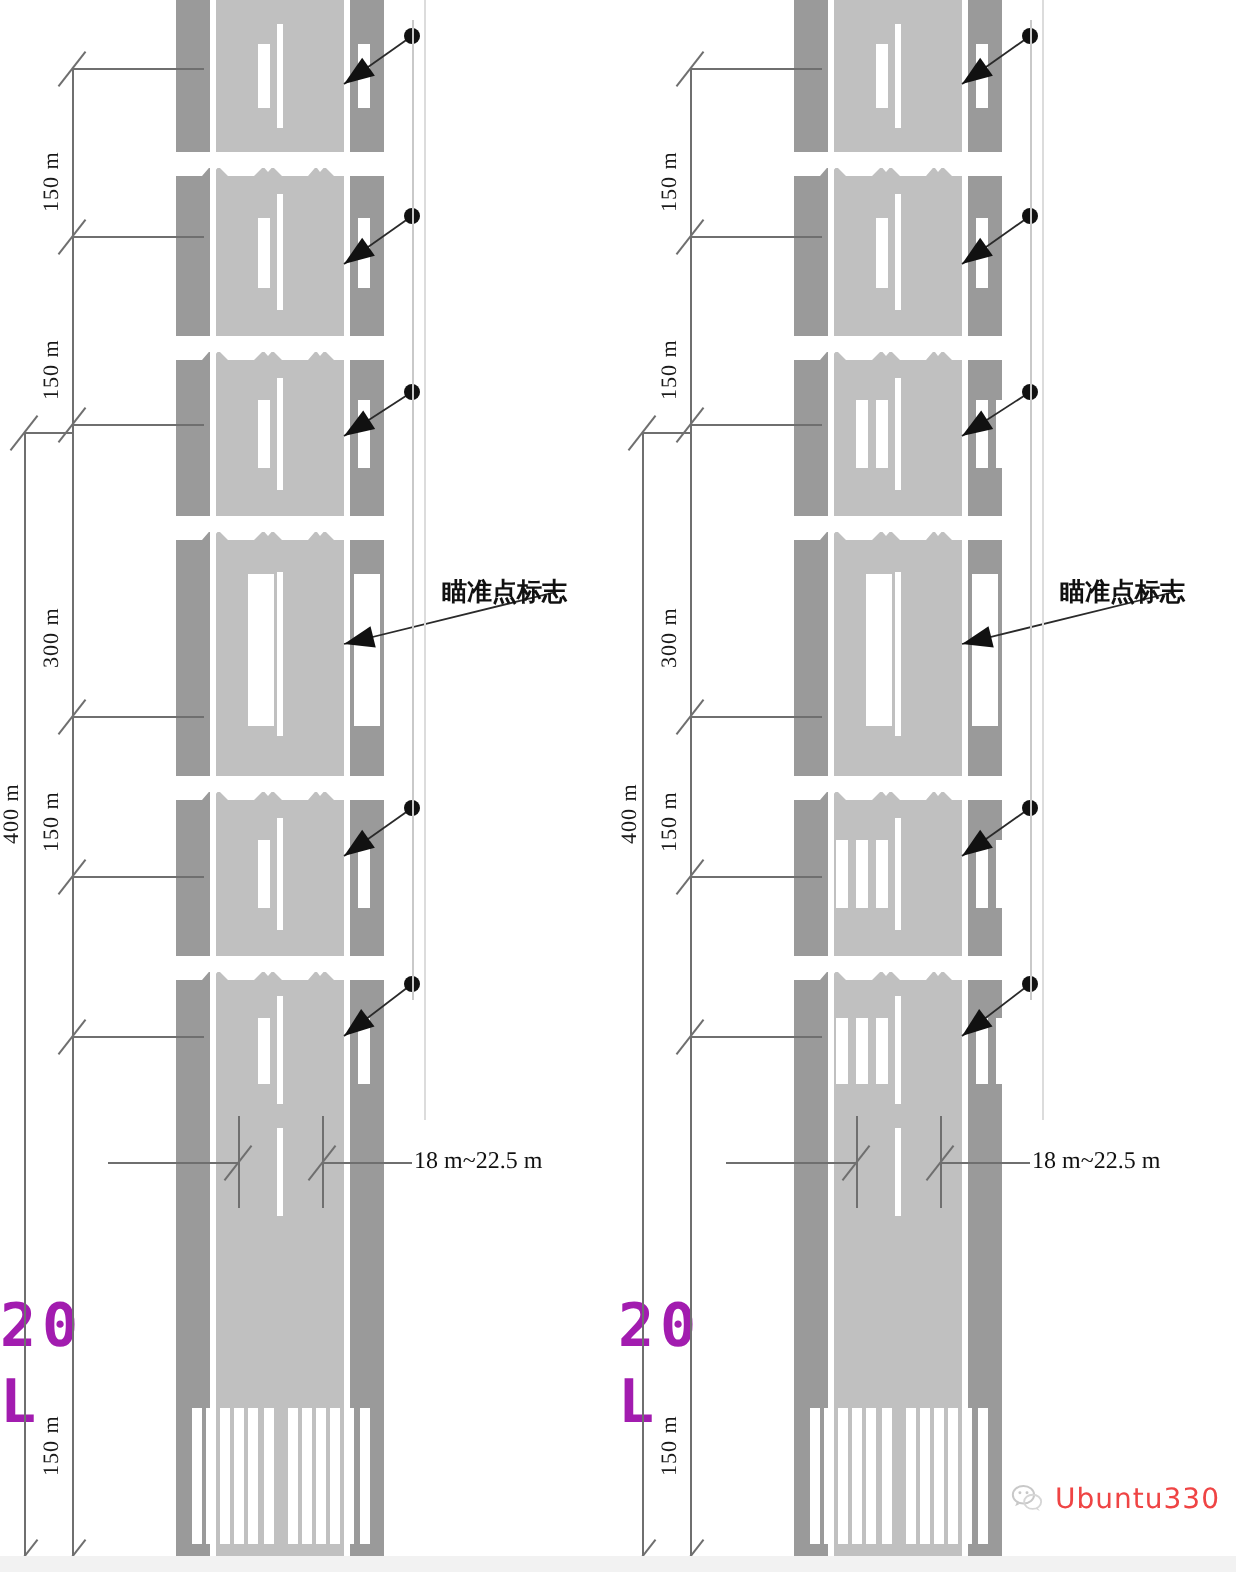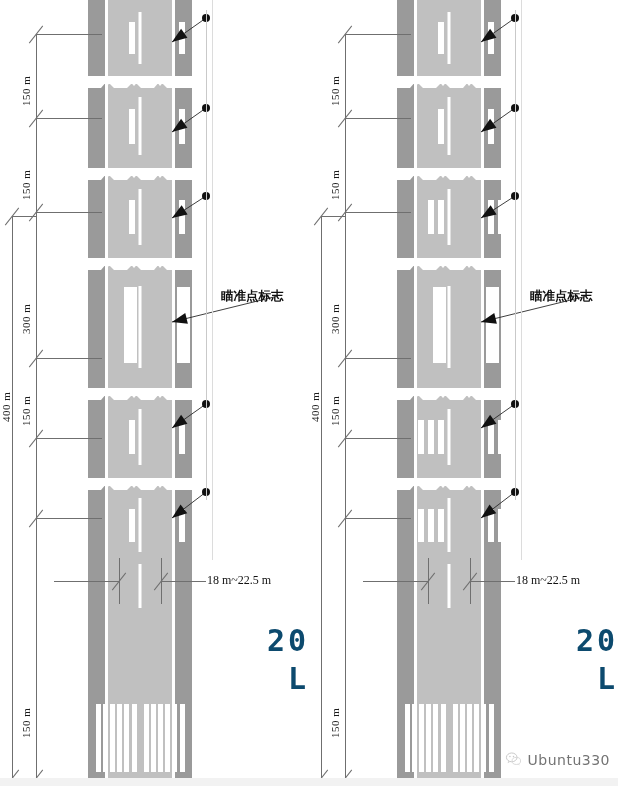--- a/index.html
+++ b/index.html
@@ -20,23 +20,23 @@
   .edge.r{right:17px;}
   .center-dash{position:absolute;left:50%;transform:translateX(-50%);
                width:3px;background:#ffffff;}
   .tdz{position:absolute;background:#ffffff;}
 
   
   .brk{position:absolute;left:0;width:100%;height:14px;overflow:hidden;}
   .brk svg{display:block;}
 
   
-  .desig{position:absolute;left:0;width:100%;text-align:right;
-         color:#0c4a6e;font-family:"DejaVu Sans Mono",monospace;
-         font-weight:bold;letter-spacing:3px;line-height:1;}
+  .desig{position:absolute;left:0;width:100%;text-align:left;
+         color:#a21caf;font-family:"DejaVu Sans Mono",monospace;
+         font-weight:bold;letter-spacing:3px;line-height:1;margin-top:23px;}
 
   
   .thr{position:absolute;}
   .thr i{position:absolute;top:0;height:100%;width:5px;background:#ffffff;display:block;}
 
   
   .dline{position:absolute;background:#6f6f6f;}
   .vline{width:1px;}
   .hline{height:1px;}
   .tick{position:absolute;width:22px;height:1px;background:#6f6f6f;
@@ -46,22 +46,22 @@
             letter-spacing:.5px;color:#1a1a1a;}
 
   
   .callout{position:absolute;left:0;top:0;width:309px;height:786px;
            pointer-events:none;}
   .cap-zh{position:absolute;font-family:"DejaVu Sans",sans-serif;
           font-weight:bold;font-size:12.5px;white-space:nowrap;color:#111;}
   .cap-lat{position:absolute;font-size:12px;white-space:nowrap;color:#111;}
 
   
-  #watermark{position:absolute;right:8px;bottom:18px;display:flex;
-             align-items:center;gap:6px;color:#737373;
+  #watermark{position:absolute;right:8px;bottom:28px;display:flex;
+             align-items:center;gap:6px;color:#ef4444;
              font-family:"DejaVu Sans",sans-serif;font-size:14px;
              letter-spacing:.5px;}
   #watermark .wicon{width:17px;height:17px;}
   #bottom-band{position:absolute;left:0;bottom:0;width:618px;height:8px;
                background:#f2f2f2;}
 </style>
 </head>
 <body>
 
 <div class="diagram" id="diagram-left">

